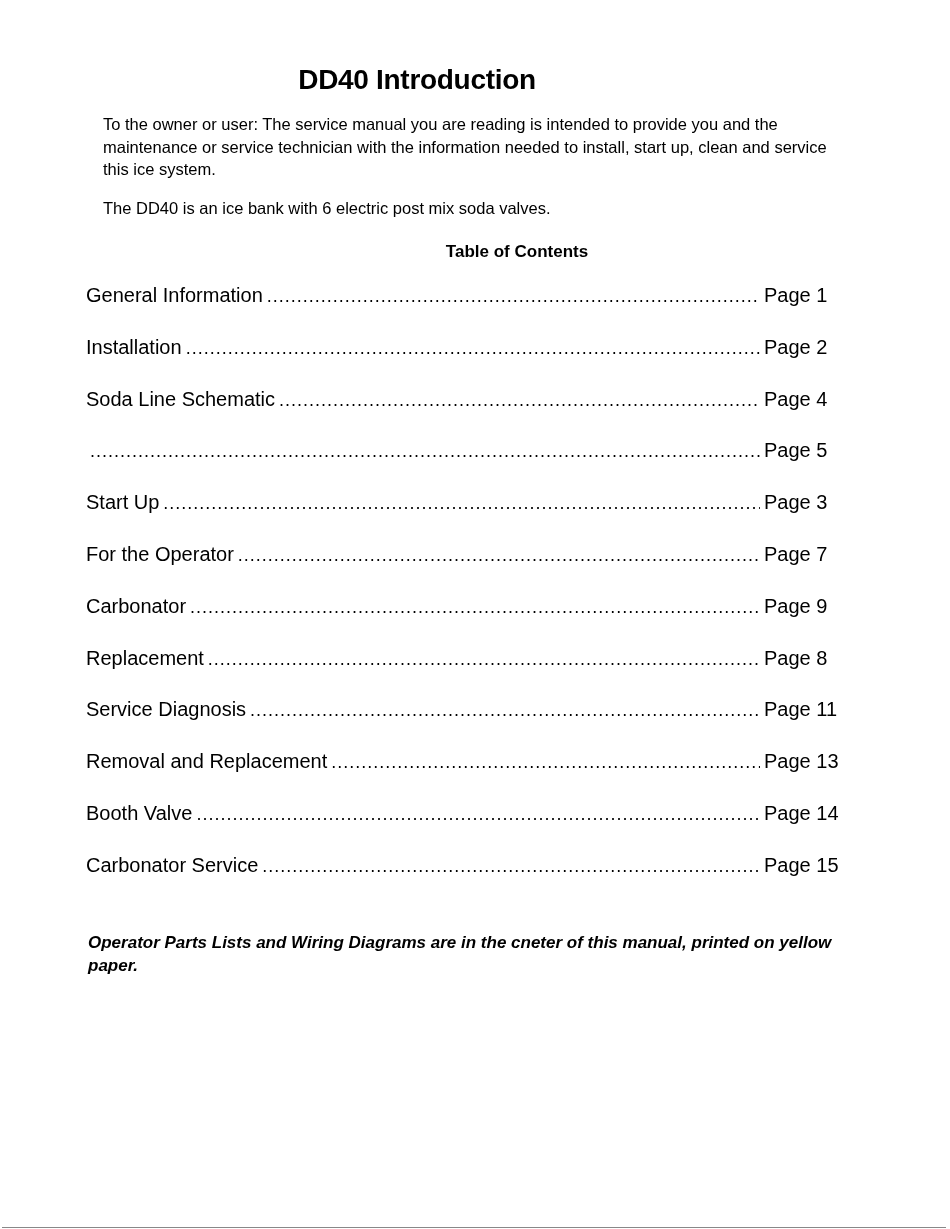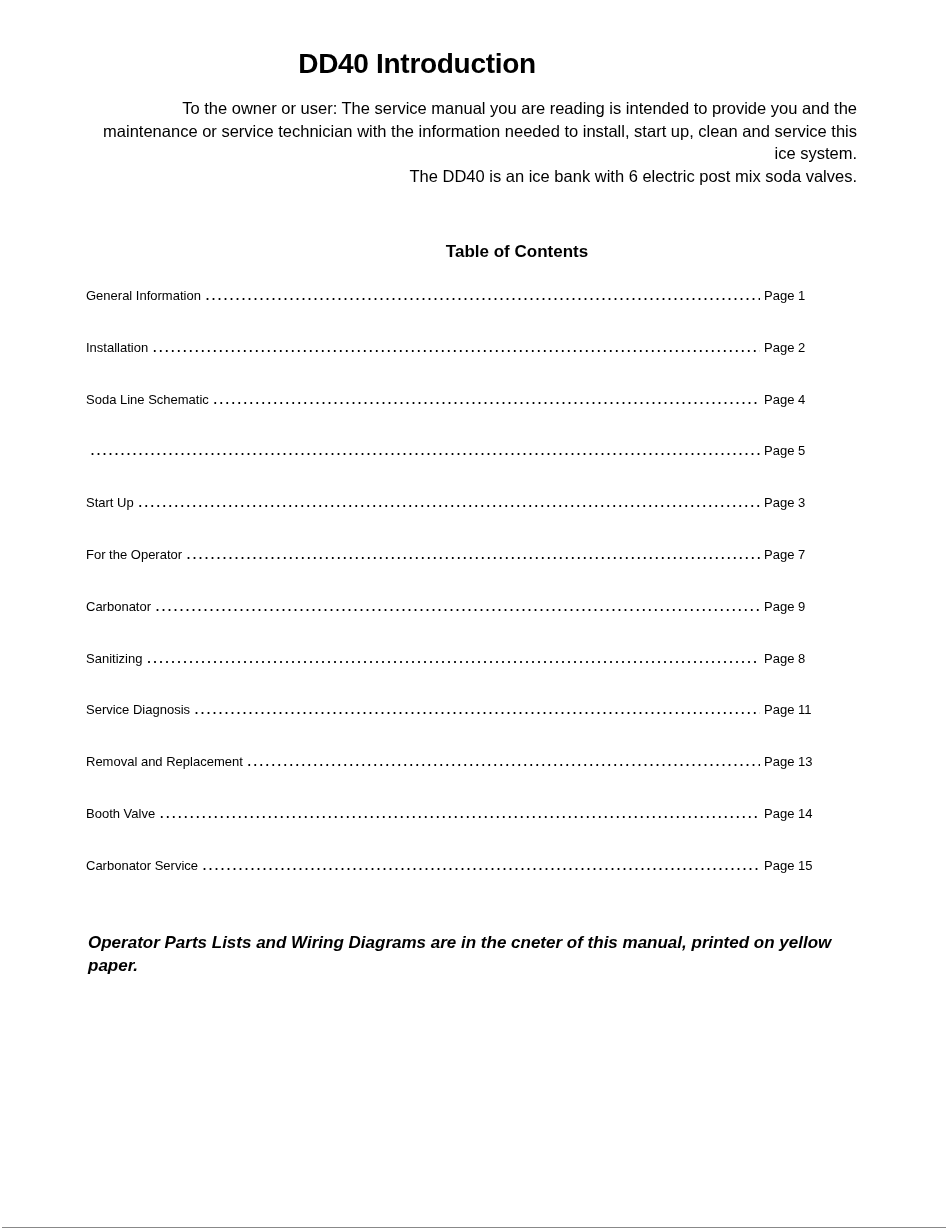--- a/index.html
+++ b/index.html
@@ -1,26 +1,26 @@
 <!DOCTYPE html>
 <html><head>
   <meta charset="utf-8">
   <style>
     html, body { margin: 0; padding: 0; background: #ffffff; }
     body { width: 950px; height: 1229px; position: relative; overflow: hidden;
       font-family: "Liberation Sans", "DejaVu Sans", sans-serif; color: #000; }
-    .title { position: absolute; top: 48px; left: 0; width: 834px; text-align: center;
+    .title { position: absolute; top: 64px; left: 0; width: 834px; text-align: center;
       font-size: 28px; font-weight: bold; letter-spacing: -0.3px; }
     .intro { position: absolute; top: 97px; left: 87px; width: 770px;
       font-size: 16.5px; line-height: 22.5px; }
-    .intro p { margin: 0; text-align: right; }
+    .intro p { margin: 16px; }
     .toc-heading { position: absolute; top: 242px; left: 0; width: 950px; text-align: center;
       font-size: 17px; font-weight: bold; padding-left: 42px; }
     .toc { position: absolute; top: 284px; left: 86px; width: 760px; }
-    .toc-row { display: flex; align-items: baseline; height: 51.8px; font-size: 13px; }
+    .toc-row { display: flex; align-items: baseline; height: 51.8px; font-size: 20px; }
     .toc-label { white-space: nowrap; }
     .toc-dots { flex: 1; overflow: hidden; white-space: nowrap; margin: 0 4px 0 4px;
       letter-spacing: 1px; font-size: 18px; }
     .toc-dots::before { content: "................................................................................................................................................................"; }
     .toc-page { white-space: nowrap; width: 82px; }
     .note { position: absolute; top: 931px; left: 88px; width: 760px;
       font-size: 17px; line-height: 23px; font-weight: bold; font-style: italic; }
     .bottom-rule { position: absolute; top: 1227px; left: 2px; width: 944px; height: 1px;
       background: #888888; }
   </style>
@@ -65,21 +65,21 @@
     <span class="toc-label">For the Operator</span>
     <span class="toc-dots"></span>
     <span class="toc-page">Page 7</span>
   </div>
   <div class="toc-row">
     <span class="toc-label">Carbonator</span>
     <span class="toc-dots"></span>
     <span class="toc-page">Page 9</span>
   </div>
   <div class="toc-row">
-    <span class="toc-label">Sanitizing</span>
+    <span class="toc-label">Replacement</span>
     <span class="toc-dots"></span>
     <span class="toc-page">Page 8</span>
   </div>
   <div class="toc-row">
     <span class="toc-label">Service Diagnosis</span>
     <span class="toc-dots"></span>
     <span class="toc-page">Page 11</span>
   </div>
   <div class="toc-row">
     <span class="toc-label">Removal and Replacement</span>

